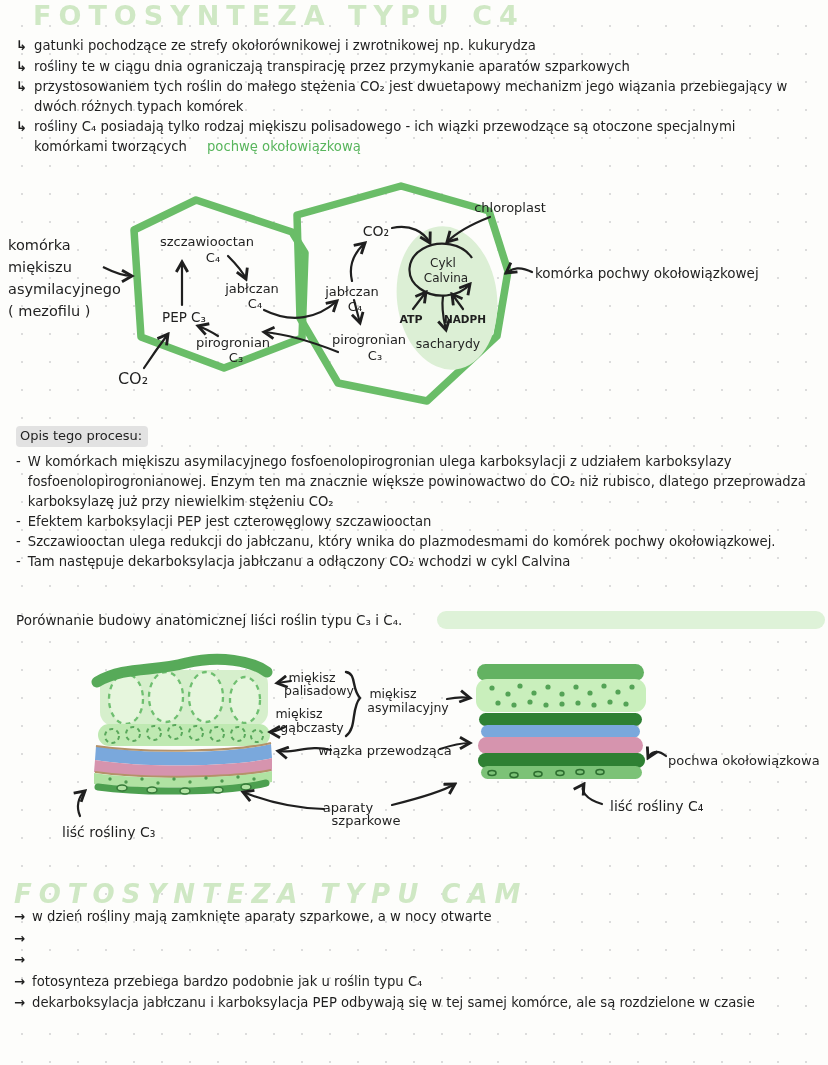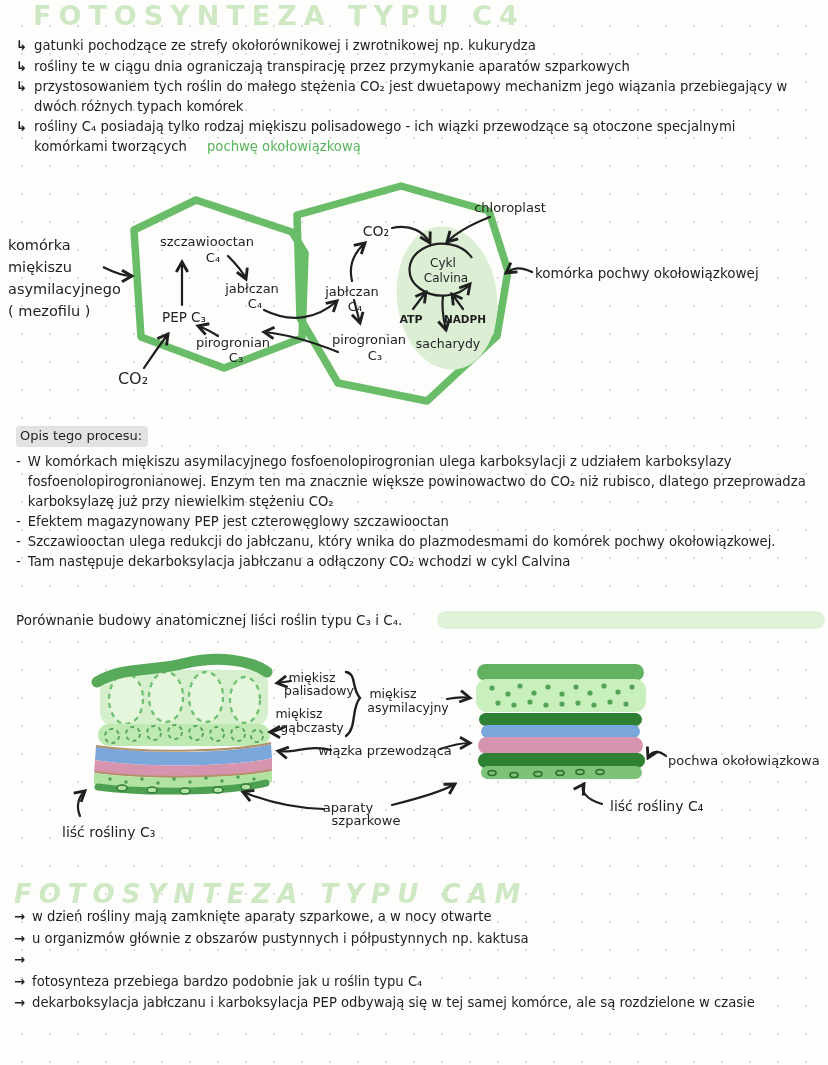--- a/index.html
+++ b/index.html
@@ -141,21 +141,21 @@
   </svg>
 
   <div class="opis">
     <span class="opis-heading">Opis tego procesu:</span>
     <div class="dash-item">
       <span class="marker">-</span>
       <span>W komórkach miękiszu asymilacyjnego fosfoenolopirogronian ulega karboksylacji z udziałem karboksylazy fosfoenolopirogronianowej. Enzym ten ma znacznie większe powinowactwo do CO₂ niż rubisco, dlatego przeprowadza karboksylazę już przy niewielkim stężeniu CO₂</span>
     </div>
     <div class="dash-item">
       <span class="marker">-</span>
-      <span>Efektem magazynowany PEP jest czterowęglowy szczawiooctan</span>
+      <span>Efektem karboksylacji PEP jest czterowęglowy szczawiooctan</span>
     </div>
     <div class="dash-item">
       <span class="marker">-</span>
       <span>Szczawiooctan ulega redukcji do jabłczanu, który wnika do plazmodesmami do komórek pochwy okołowiązkowej.</span>
     </div>
     <div class="dash-item">
       <span class="marker">-</span>
       <span>Tam następuje dekarboksylacja jabłczanu a odłączony CO₂ wchodzi w cykl Calvina</span>
     </div>
   </div>
@@ -285,21 +285,20 @@
 
   <div class="hand-title" style="left:14px; top:879px; font-size:26px;font-style:italic;">FOTOSYNTEZA TYPU CAM</div>
 
   <div class="bullets" style="left:14px; top:907px; width:806px; line-height:20.5px;">
     <div class="bullet">
       <span class="marker">→</span>
       <span>w dzień rośliny mają zamknięte aparaty szparkowe, a w nocy otwarte</span>
     </div>
     <div class="bullet">
       <span class="marker">→</span>
-      <span>u organizmów głównie z obszarów pustynnych i półpustynnych np. kaktusa</span>
     </div>
     <div class="bullet">
       <span class="marker">→</span>
     </div>
     <div class="bullet">
       <span class="marker">→</span>
       <span>fotosynteza przebiega bardzo podobnie jak u roślin typu C₄</span>
     </div>
     <div class="bullet">
       <span class="marker">→</span>

